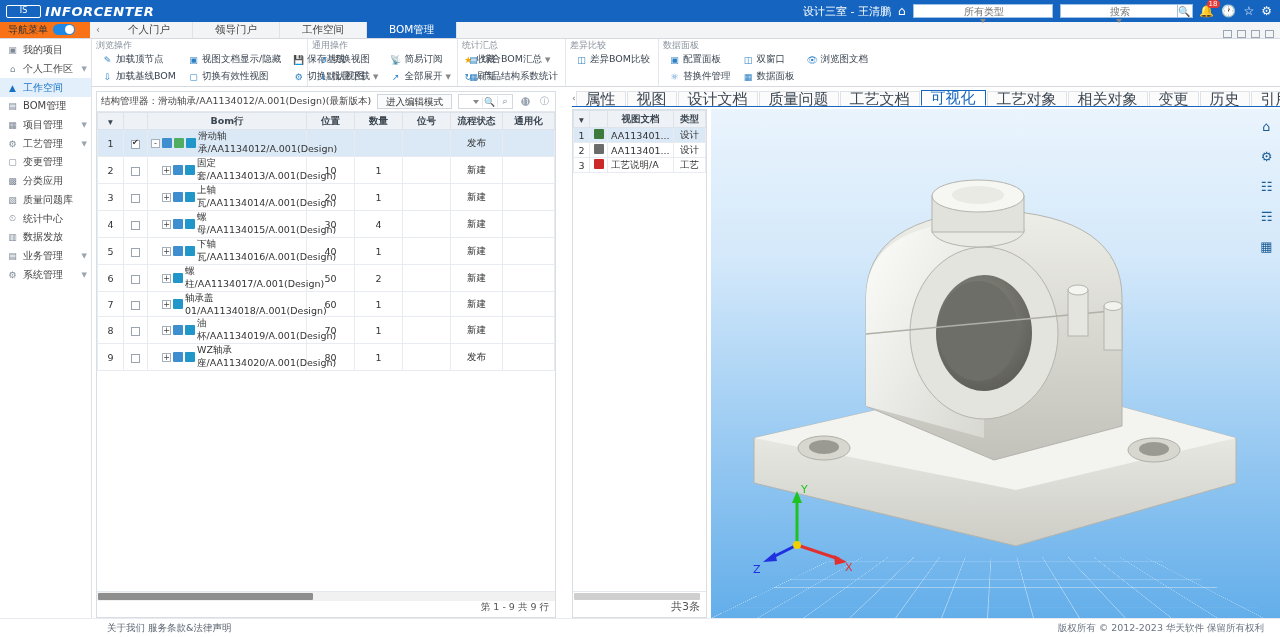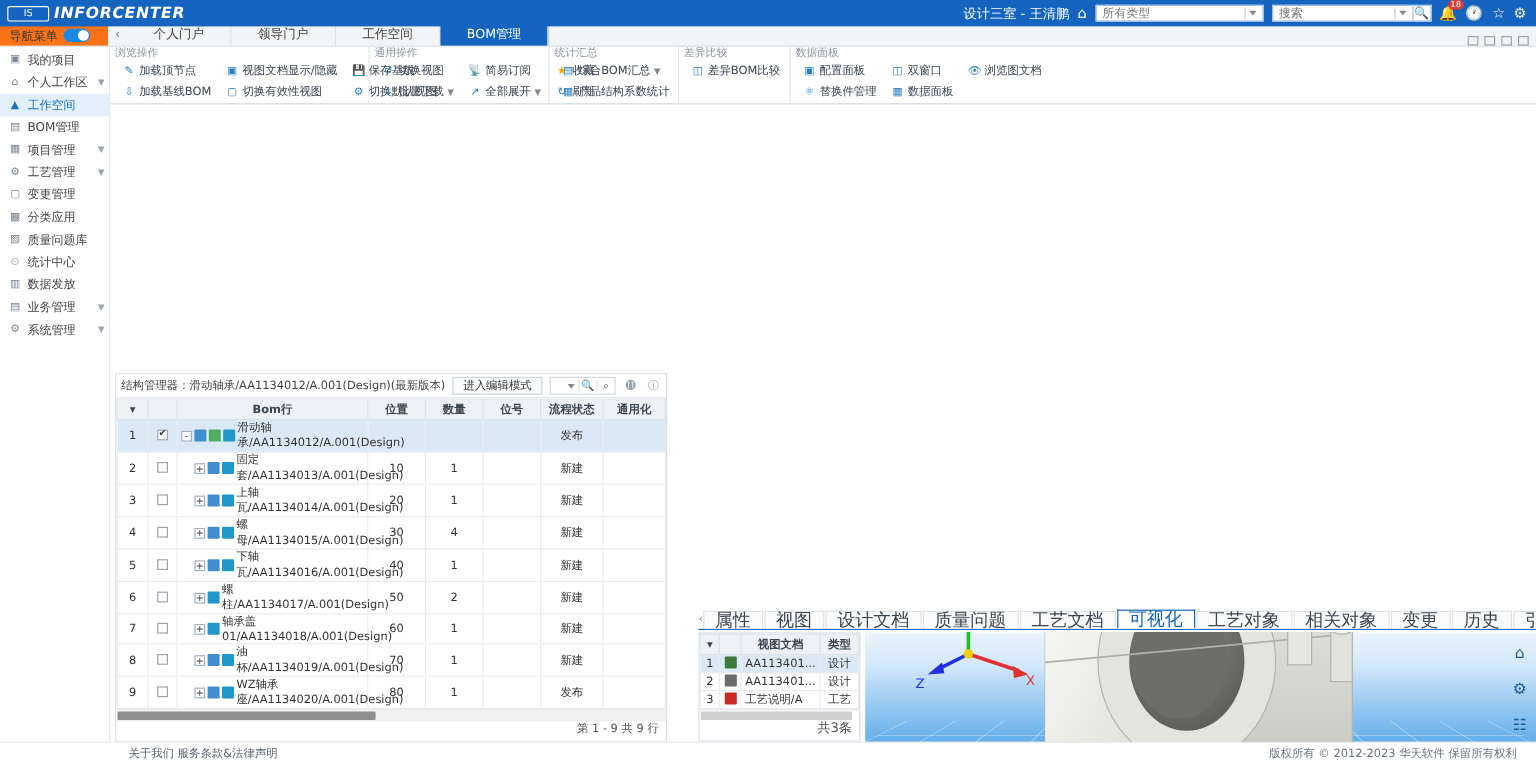--- a/index.html
+++ b/index.html
@@ -20,21 +20,21 @@
     width: 35px; height: 13px; border: 1.6px solid #fff; border-radius: 2px;
     display: flex; align-items: center; justify-content: center;
     font-size: 8px; font-weight: normal; line-height: 1;
   }
   .brand-name { font-size: 13px; font-weight: bold; font-style: italic; letter-spacing: .6px; }
   .top-right { margin-left: auto; display: flex; align-items: center; gap: 7px; padding-right: 8px; }
   .user-name { font-size: 11px; }
   .home-ic { font-size: 12px; }
   .tsel, .tsearch {
     height: 14px; background: #fff; border: 1px solid #9dc0e4; display: flex;
-    align-items: center; color: #555; font-size: 10px; padding: 0 2px;
+    align-items: center; color: #555; font-size: 10px; padding: 0 2px; flex-direction: column;
   }
   .tsel { width: 140px; }
   .tsearch { width: 118px; }
   .tsel span.val, .tsearch span.val { flex: 1; padding-left: 3px; color: #777; }
   .caret { width: 0; height: 0; border-left: 3px solid transparent; border-right: 3px solid transparent; border-top: 4px solid #888; margin: 0 3px; }
   .divider-v { width: 1px; height: 9px; background: #c8c8c8; }
   .mag { width: 15px; height: 14px; background: #fff; border: 1px solid #9dc0e4; border-left: none; display:flex; align-items:center; justify-content:center; color:#4a7fba; font-size:10px;}
   .bell-wrap { position: relative; font-size: 12px; }
   .badge {
     position: absolute; top: -4px; right: -5px; background: #e53935; color: #fff;
@@ -82,21 +82,21 @@
   
   .ribbon { height: 48px; display: flex; border-bottom: 1px solid #d6dae0; background: #fff; flex: 0 0 48px; }
   .rgroup { display: flex; flex-direction: column; border-right: 1px solid #e4e7ec; padding: 0 4px; }
   .rgroup-title { font-size: 9px; color: #8a939e; height: 12px; line-height: 12px; }
   .rgroup-items { display: flex; flex-wrap: wrap; align-content: flex-start; flex-direction: column; height: 36px; }
   .ritem { display: flex; align-items: center; gap: 3px; font-size: 9.5px; color: #3a4450; height: 17px; padding: 0 6px; white-space: nowrap; cursor: pointer; }
   .ritem .ric { font-size: 9px; color: #2b7fc4; width: 11px; text-align: center; }
   .ritem .rdrop { font-size: 7px; color: #888; }
 
   
-  .content { flex: 1; display: flex; min-height: 0; padding: 4px 0 0 4px; gap: 22px; align-items: flex-end; }
+  .content { flex: 1; display: flex; min-height: 0; padding: 4px 0 0 4px; gap: 12px; }
 
   
   .lpanel { width: 460px; flex: 0 0 460px; display: flex; flex-direction: column; border: 1px solid #d9dee4; background: #fff; min-height: 0; }
   .lhead { height: 20px; display: flex; align-items: center; gap: 6px; padding: 0 4px; border-bottom: 1px solid #e4e7ec; background: #fff; }
   .lhead-label { font-size: 9.5px; color: #444; white-space: nowrap; }
   .btn-edit { border: 1px solid #cfd5dc; background: #fafbfc; font-size: 9.5px; padding: 1px 8px; color: #333; cursor: pointer; height: 15px; line-height: 12px; }
   .srchbox { flex: 1; display: flex; align-items: center; height: 15px; border: 1px solid #d4d9df; background: #fff; }
   .srchbox .sp { flex: 1; }
   .srch-ic { width: 15px; text-align: center; color: #6b7785; font-size: 9px; border-left: 1px solid #e4e7ec; }
   .hicn { width: 13px; text-align: center; color: #9aa5b1; font-size: 9px; }

